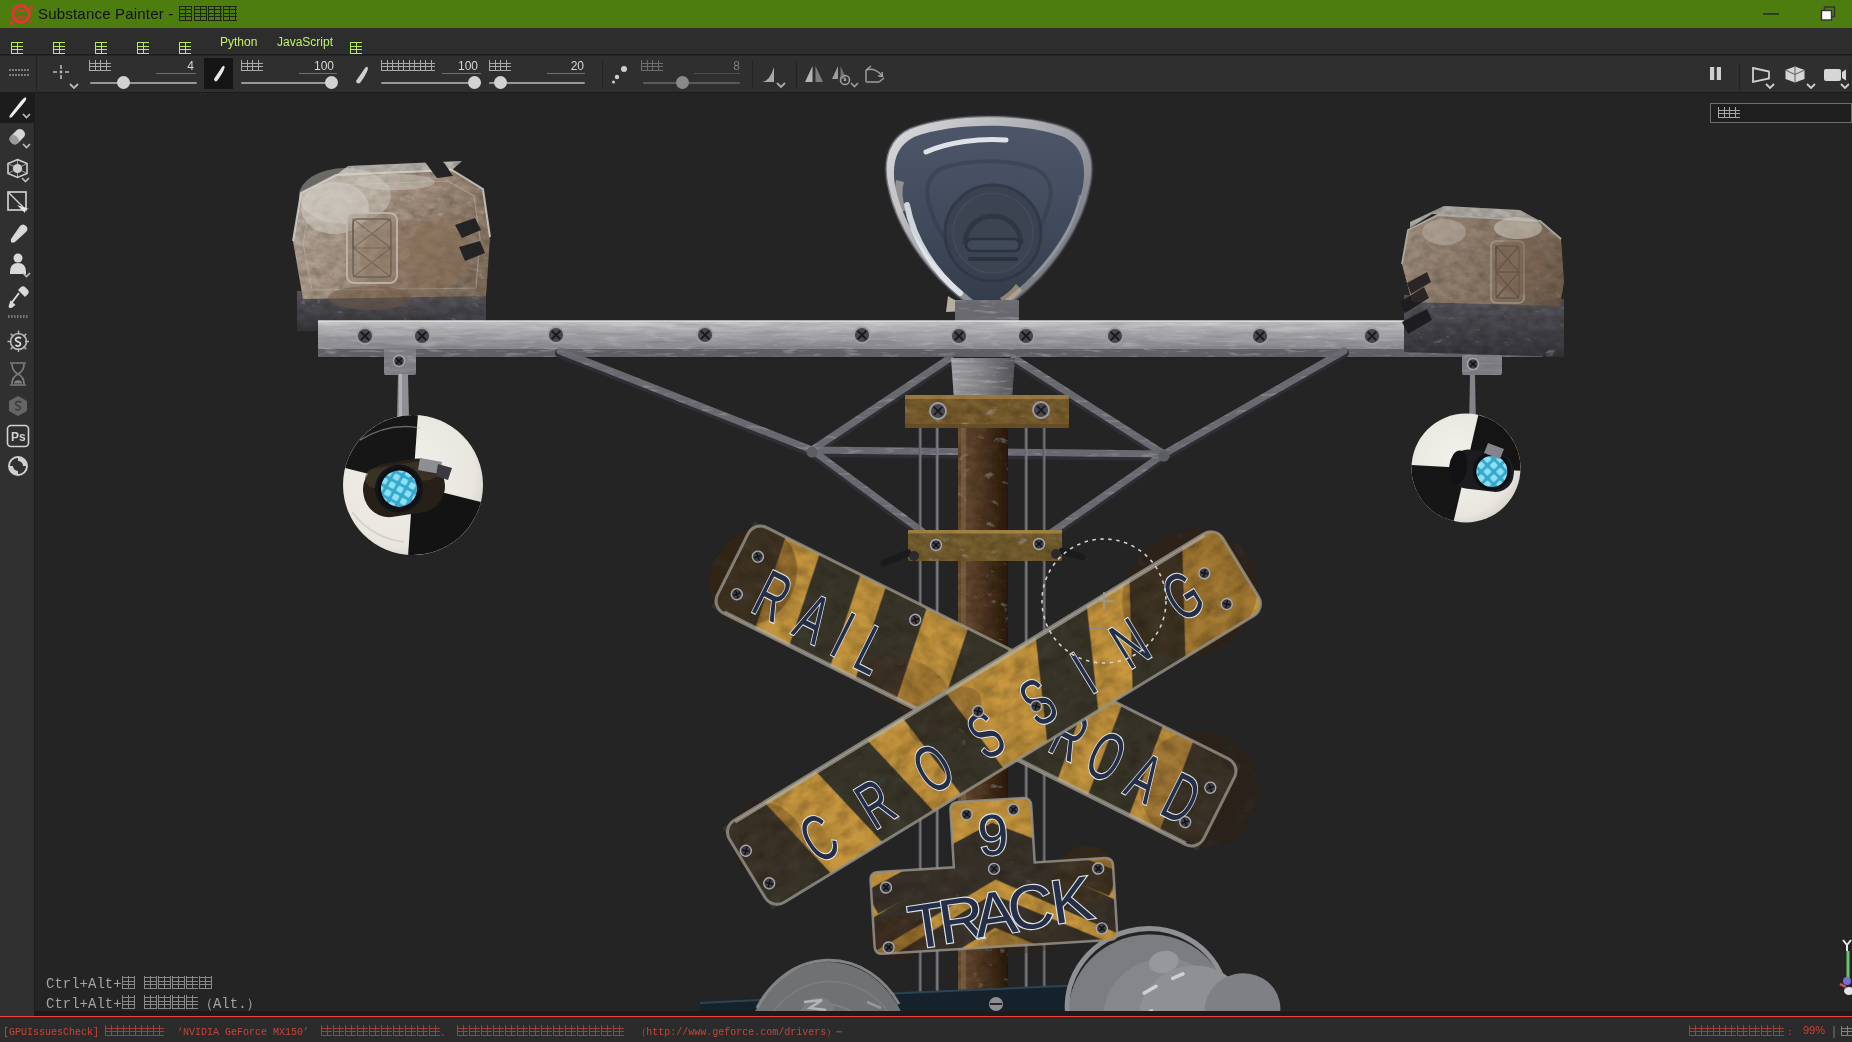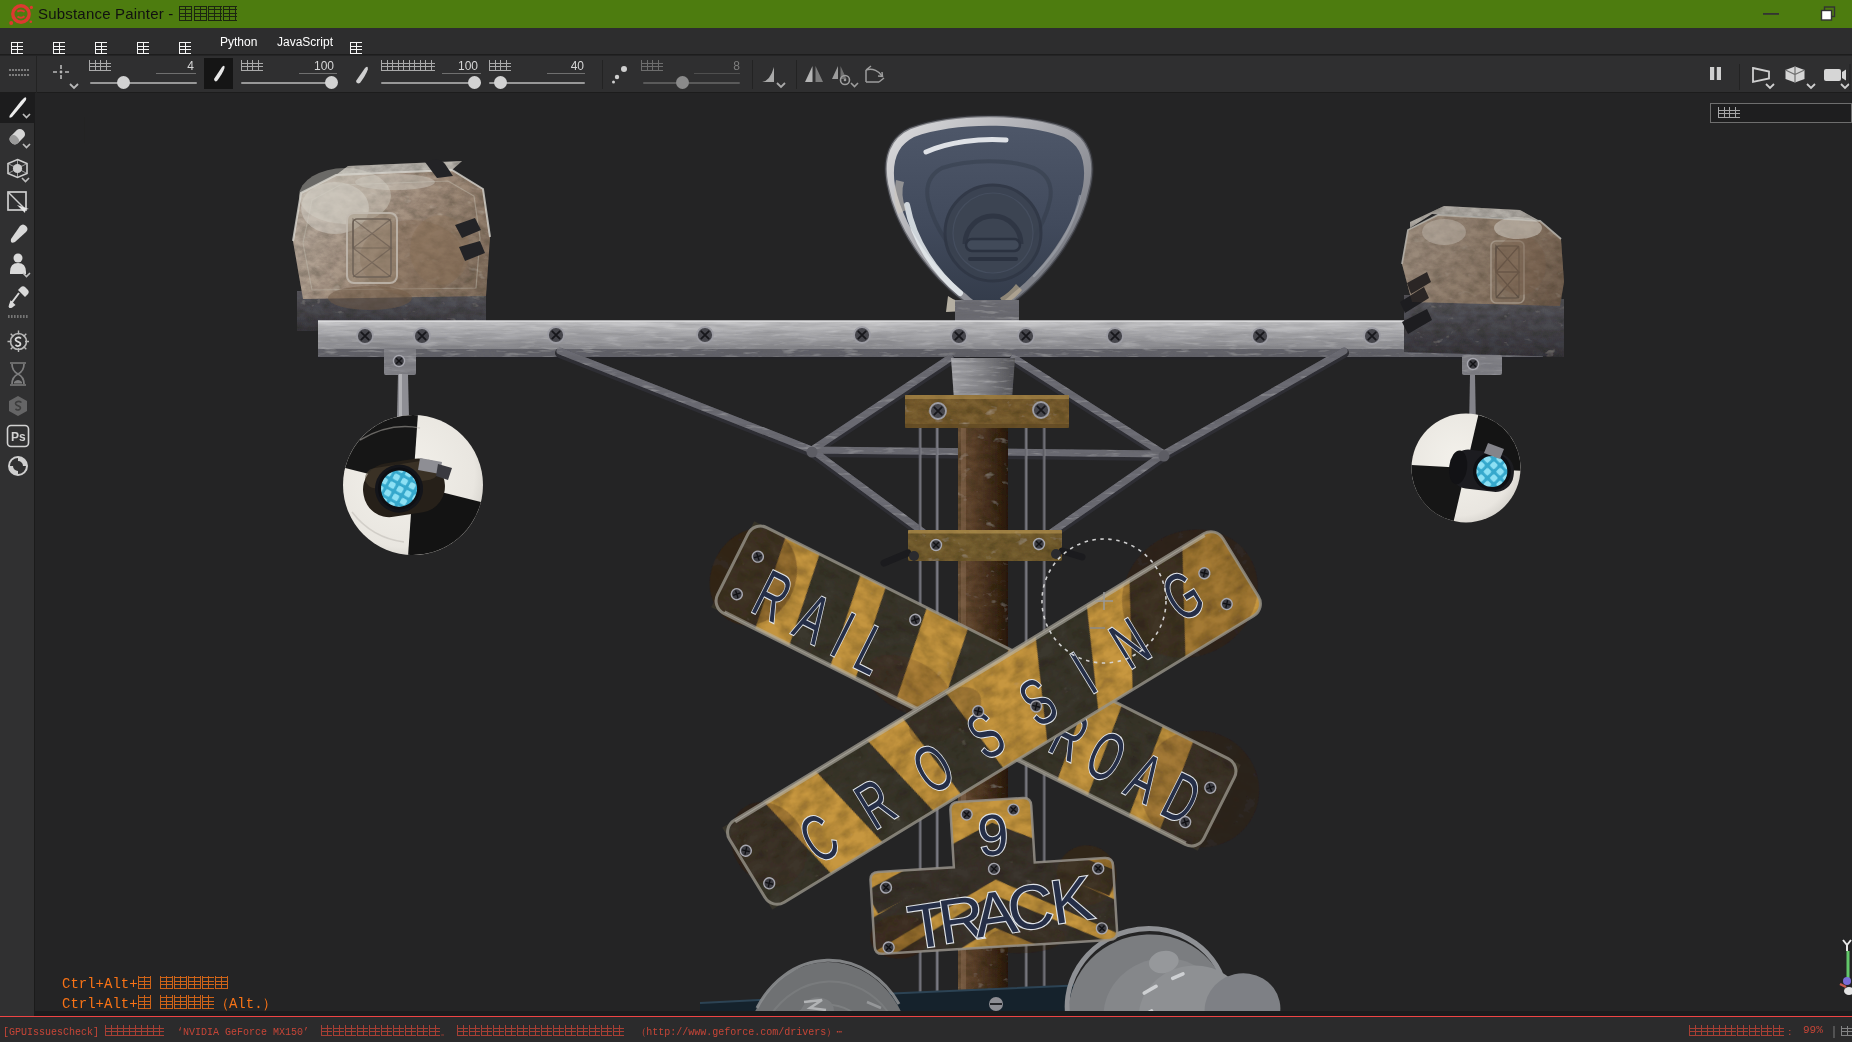--- a/index.html
+++ b/index.html
@@ -3,28 +3,28 @@
 <style>
 *{margin:0;padding:0;box-sizing:border-box}
 html,body{width:1852px;height:1042px;overflow:hidden;background:#242425;font-family:"Liberation Sans",sans-serif}
 .cj{display:inline-block;width:.92em;height:.98em;vertical-align:-.1em;margin:0 .04em;
 background:repeating-linear-gradient(0deg,currentColor 0 1px,transparent 1px 3.6px),
 repeating-linear-gradient(90deg,currentColor 0 1px,transparent 1px 6.2px);opacity:.8}
 .abs{position:absolute}
 #titlebar{position:absolute;left:0;top:0;width:1852px;height:28px;background:#4d7c0f;z-index:9}
 #title-text{position:absolute;left:38px;top:5px;font-size:15px;color:#111;letter-spacing:.2px}
 #menubar{position:absolute;left:0;top:28px;width:1852px;height:27px;background:#2d2d2e;z-index:9;border-bottom:1px solid #1d1d1d}
-#menubar span{position:absolute;top:7px;font-size:12px;color:#ffffff}
+#menubar span{position:absolute;top:7px;font-size:12px;color:#bef264}
 #toolbar{position:absolute;left:0;top:56px;width:1852px;height:37px;background:#2f2f30;z-index:9;border-bottom:1px solid #1c1c1c}
 #sidebar{position:absolute;left:0;top:93px;width:35px;height:923px;background:#303031;z-index:8;border-right:1px solid #1b1b1b}
 #statusbar{position:absolute;left:0;top:1016px;width:1852px;height:26px;background:#2b2b2c;z-index:9;border-top:1px solid #ef4444}
 #statusbar .red{color:#c64537}
 #statusbar .cj{width:11.2px;height:10.6px}
 #hints .cj{width:12.7px;height:13.6px}
-#hints{position:absolute;left:62px;top:975px;z-index:3;color:#f97316;font-family:"Liberation Mono",monospace;font-size:14px;line-height:19.5px}
+#hints{position:absolute;left:46px;top:975px;z-index:3;color:#a3a3a3;font-family:"Liberation Mono",monospace;font-size:14px;line-height:19.5px}
 .lbl{position:absolute;font-size:11px;color:#c9c9c9}
 .val{position:absolute;font-size:12px;color:#d6d6d6;text-align:right}
 .vline{position:absolute;top:61px;height:26px;width:1px;background:#232323}
 .track{position:absolute;height:2px;background:#989898;border-radius:1px}
 .knob{position:absolute;width:13px;height:13px;border-radius:50%;background:#d2d2d2}
 .uline{position:absolute;height:1px;background:#6f6f6f}
 svg{display:block}
 #model{position:absolute;left:0;top:0;z-index:1}
 #vp{position:absolute;left:35px;top:93px;width:1817px;height:918px;background:#242425;z-index:0}
 </style></head>
@@ -119,21 +119,21 @@
 <div class="knob" style="left:325px;top:20px"></div>
 <svg class="abs" style="left:351px;top:6px" width="24" height="24" viewBox="0 0 24 24">
       <path d="M5 19 L14 6 Q17.5 3 16.8 7.5 Q15 13 9 21 Q5.5 22.5 5 19Z" fill="#cfcfcf"></path>
     </svg>
 <div class="lbl" style="left:381px;top:4px"><span class="cj"></span><span class="cj"></span><span class="cj"></span><span class="cj"></span><span class="cj"></span></div>
 <div class="val" style="left:444px;top:3px;width:34px">100</div>
 <div class="uline" style="left:442px;top:17px;width:39px"></div>
 <div class="track" style="left:381px;top:26px;width:100px"></div>
 <div class="knob" style="left:468px;top:20px"></div>
 <div class="lbl" style="left:489px;top:4px"><span class="cj"></span><span class="cj"></span></div>
-<div class="val" style="left:550px;top:3px;width:34px">40</div>
+<div class="val" style="left:550px;top:3px;width:34px">20</div>
 <div class="uline" style="left:547px;top:17px;width:38px"></div>
 <div class="track" style="left:489px;top:26px;width:96px"></div>
 <div class="knob" style="left:494px;top:20px"></div>
 <div class="vline" style="left:602px;top:4px;height:29px"></div>
 <svg class="abs" style="left:610px;top:8px" width="24" height="22" viewBox="0 0 24 22">
  <circle cx="14" cy="5" r="3" fill="#cfcfcf"></circle>
       <circle cx="7" cy="13" r="2.2" fill="#cfcfcf"></circle>
       <circle cx="3.5" cy="18" r="1.5" fill="#cfcfcf"></circle>
 </svg>
 <div class="lbl" style="left:641px;top:4px;color:#7d7d7d"><span class="cj"></span><span class="cj"></span></div>
@@ -251,21 +251,21 @@
  <circle cx="12" cy="12" r="9" fill="none" stroke="#cfcfcf" stroke-width="2"></circle>
  <path d="M12 3 A9 9 0 0 1 21 12 L17 12 A5 5 0 0 0 12 7 Z" fill="#cfcfcf"></path>
  <path d="M12 21 A9 9 0 0 1 3 12 L7 12 A5 5 0 0 0 12 17 Z" fill="#cfcfcf"></path>
 </svg>
 </div>
 <div id="hints">Ctrl+Alt+<span class="cj"></span> <span class="cj"></span><span class="cj"></span><span class="cj"></span><span class="cj"></span><span class="cj"></span><br>Ctrl+Alt+<span class="cj"></span> <span class="cj"></span><span class="cj"></span><span class="cj"></span><span class="cj"></span>（Alt.）</div>
 <div style="position:absolute;left:1710px;top:103px;width:142px;height:20px;border:1px solid #6e6e6e;background:#1e1e1f;z-index:3;color:#c9c9c9;font-size:11px;line-height:18px;padding-left:7px"><span class="cj"></span><span class="cj"></span></div>
 <div id="statusbar">
     <div class="red" style="position:absolute;left:3px;top:8px;font-size:10px;font-family:'Liberation Mono',monospace">[GPUIssuesCheck] <span class="cj"></span><span class="cj"></span><span class="cj"></span><span class="cj"></span><span class="cj"></span>&nbsp;&nbsp;‘NVIDIA GeForce MX150’&nbsp;&nbsp;<span class="cj"></span><span class="cj"></span><span class="cj"></span><span class="cj"></span><span class="cj"></span><span class="cj"></span><span class="cj"></span><span class="cj"></span><span class="cj"></span><span class="cj"></span>。&nbsp;<span class="cj"></span><span class="cj"></span><span class="cj"></span><span class="cj"></span><span class="cj"></span><span class="cj"></span><span class="cj"></span><span class="cj"></span><span class="cj"></span><span class="cj"></span><span class="cj"></span><span class="cj"></span><span class="cj"></span><span class="cj"></span>&nbsp;&nbsp;（http://www.geforce.com/drivers）⋯</div>
 <div class="red" style="position:absolute;left:1689px;top:8px;font-size:10px;font-family:'Liberation Mono',monospace"><span class="cj"></span><span class="cj"></span><span class="cj"></span><span class="cj"></span><span class="cj"></span><span class="cj"></span><span class="cj"></span><span class="cj"></span>：</div>
-<div class="red" style="position:absolute;left:1803px;top:7px;font-size:11px;font-family:Liberation Mono, monospace">99%</div>
+<div class="red" style="position:absolute;left:1803px;top:7px;font-size:11px;font-family:Liberation Sans, sans-serif">99%</div>
 <div style="position:absolute;left:1828px;top:6px;font-size:12px;color:#909090;font-family:'Liberation Mono',monospace">｜</div>
 <div style="position:absolute;left:1841px;top:8px;font-size:11px;color:#9a9a9a"><span class="cj"></span></div>
 </div>
 <svg id="model" width="1852" height="1042" viewBox="0 0 1852 1042">
 <defs>
 <linearGradient id="gBeam" x1="0" y1="320" x2="0" y2="360" gradientUnits="userSpaceOnUse">
  <stop offset="0" stop-color="#cfcfd1"></stop>
         <stop offset=".55" stop-color="#9c9ca0"></stop>
         <stop offset="1" stop-color="#7a7a7e"></stop>
 </linearGradient>

